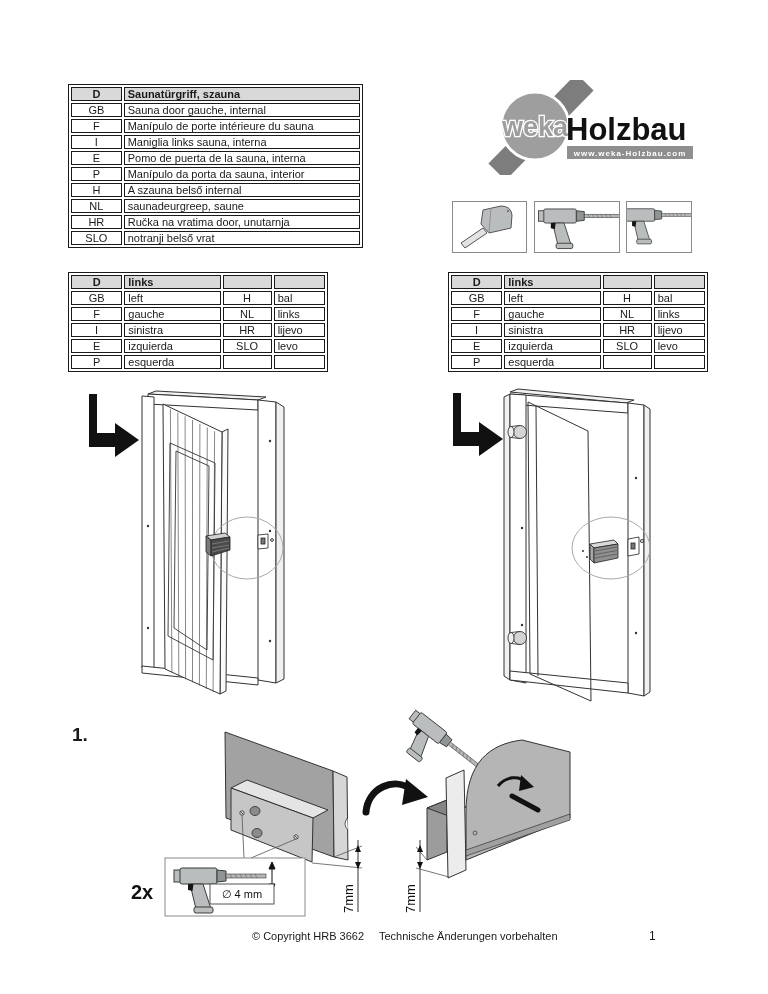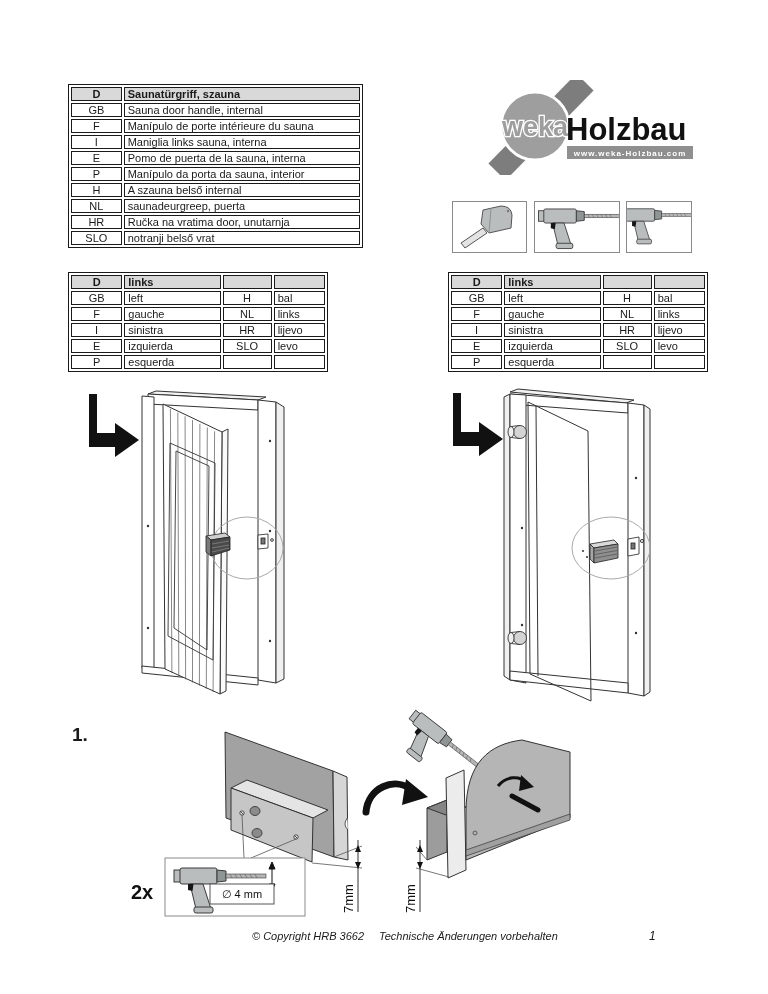--- a/index.html
+++ b/index.html
@@ -6,40 +6,40 @@
   body {
     width:768px; height:994px; background:#ffffff; position:relative;
     font-family:"Liberation Sans", sans-serif; color:#1a1a1a; overflow:hidden;
   }
   .abs { position:absolute; }
   
   table.wtable { border-collapse:separate; border-spacing:2px; border:1px solid #1a1a1a; background:#fff; table-layout:fixed; }
   table.wtable td { border:1px solid #1a1a1a; font-size:11px; height:12px; line-height:12px; padding:0 3px; white-space:nowrap; overflow:hidden; }
   table.wtable tr.hdr td { background:#d9d9d9; font-weight:bold; }
   td.code { text-align:center; }
-  .footer-text { font-size:11px;font-style:italic; }
+  .footer-text { font-size:11px; }
   .step-label { font-size:19px; font-weight:bold; }
   svg text { font-family:"Liberation Sans", sans-serif; }
 </style>
 </head>
 <body>
 
 <table class="wtable abs" style="left:68px; top:84px; width:295px">
   <colgroup>
       <col style="width:50px">
       <col style="width:233px">
     </colgroup>
   <tbody>
       <tr class="hdr">
         <td class="code">D</td>
         <td>Saunatürgriff, szauna</td>
       </tr>
   <tr>
         <td class="code">GB</td>
-        <td>Sauna door handle, internal</td>
+        <td>Sauna door gauche, internal</td>
       </tr>
   <tr>
         <td class="code">F</td>
         <td>Manípulo de porte intérieure du sauna</td>
       </tr>
   <tr>
         <td class="code">I</td>
         <td>Maniglia links sauna, interna</td>
       </tr>
   <tr>
@@ -49,21 +49,21 @@
   <tr>
         <td class="code">P</td>
         <td>Manípulo da porta da sauna, interior</td>
       </tr>
   <tr>
         <td class="code">H</td>
         <td>A szauna belső internal</td>
       </tr>
   <tr>
         <td class="code">NL</td>
-        <td>saunadeurgreep, puerta</td>
+        <td>saunadeurgreep, saune</td>
       </tr>
   <tr>
         <td class="code">HR</td>
         <td>Ručka na vratima door, unutarnja</td>
       </tr>
   <tr>
         <td class="code">SLO</td>
         <td>notranji belső vrat</td>
       </tr>
 </tbody>

